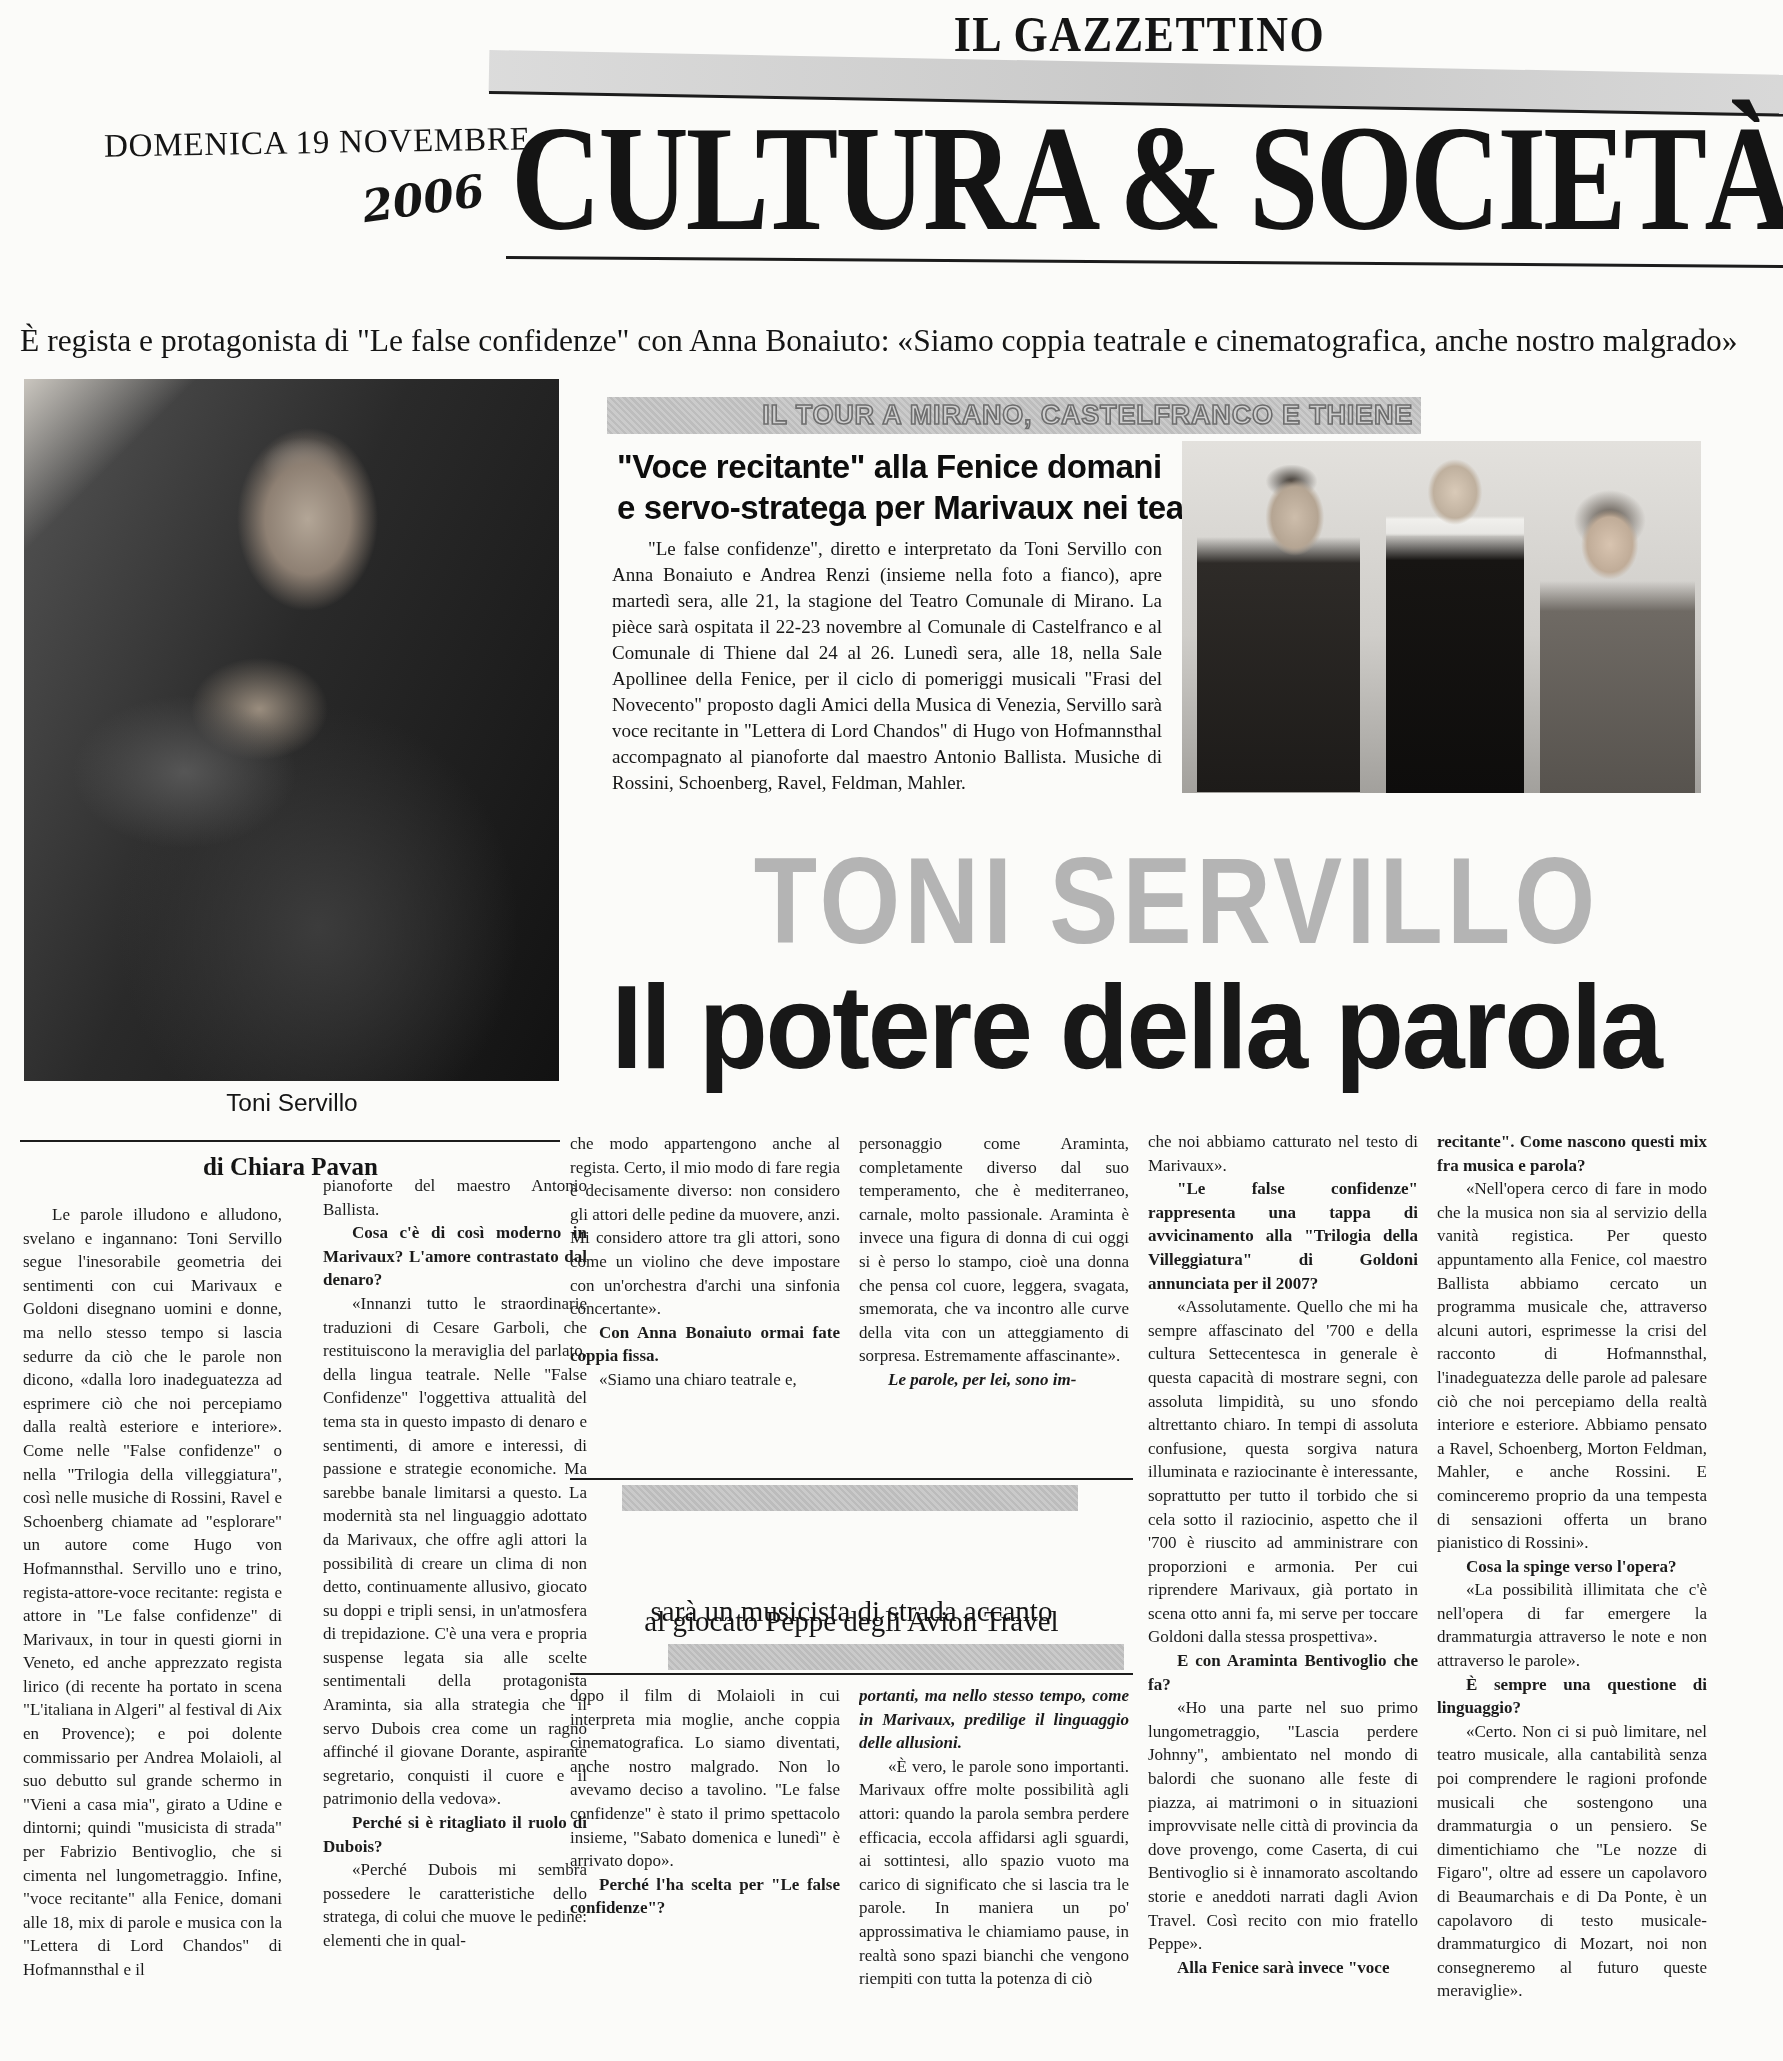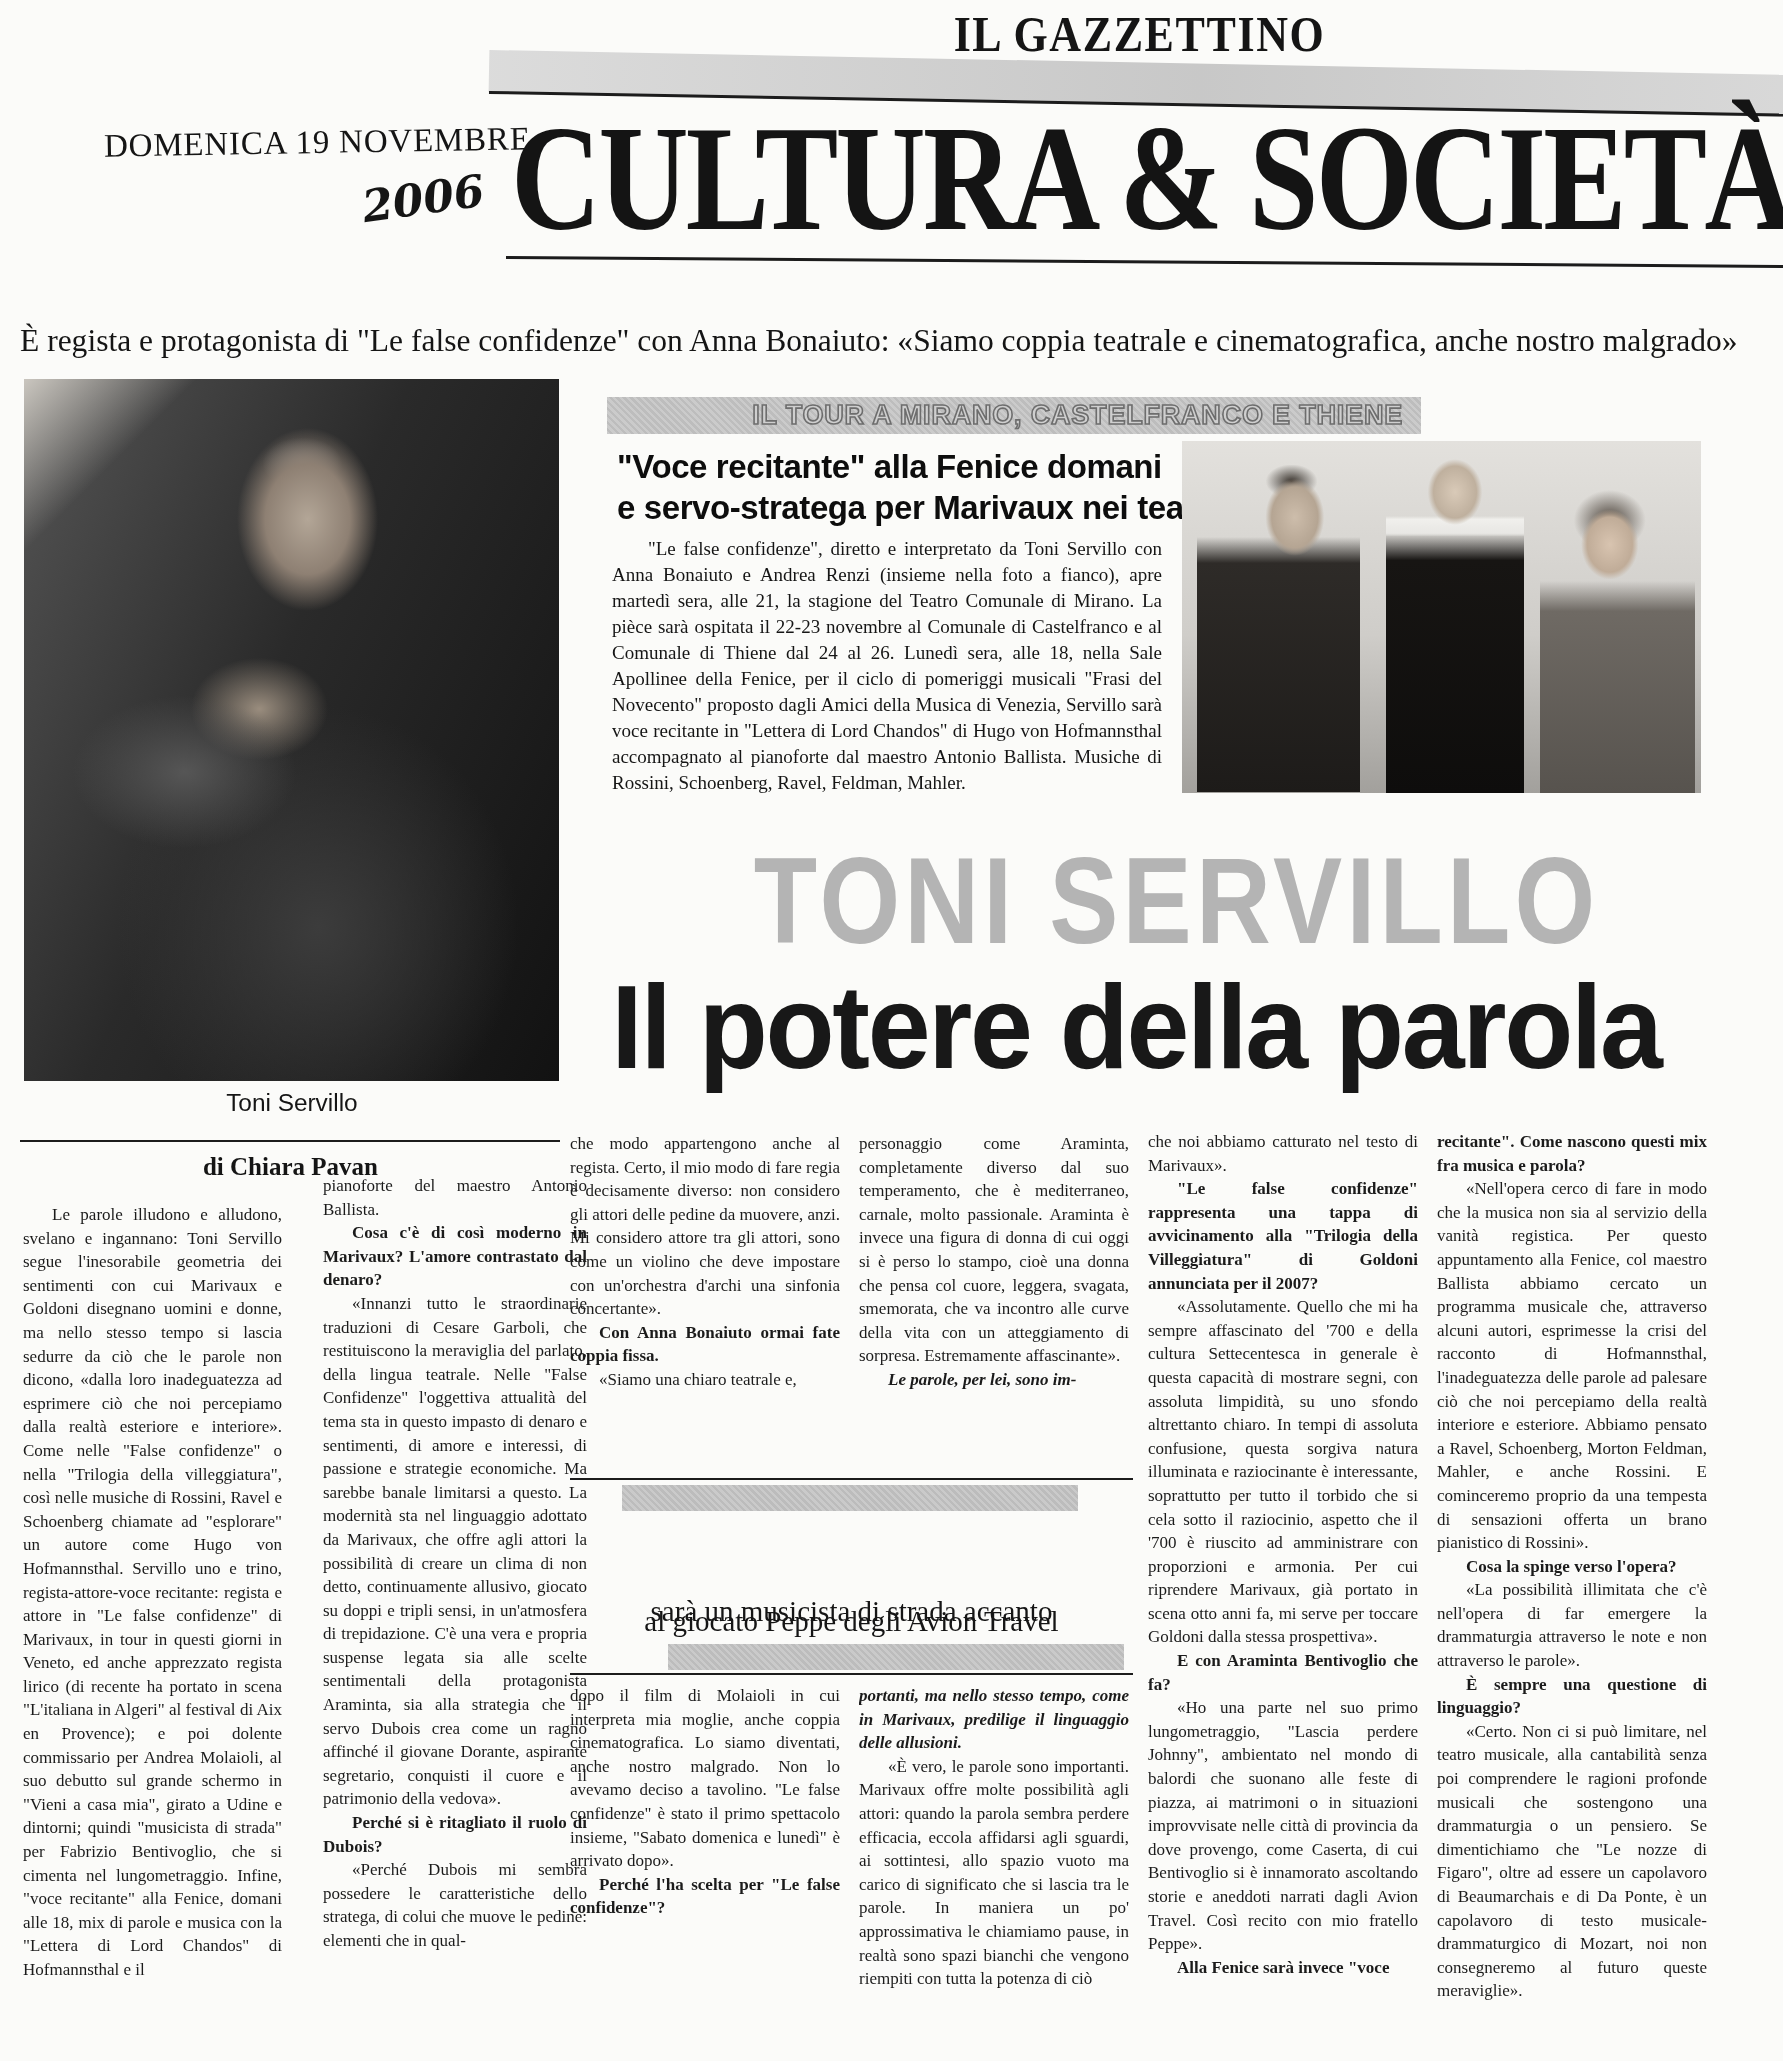--- a/index.html
+++ b/index.html
@@ -27,21 +27,21 @@
      radial-gradient(ellipse 98px 73px at 44% 47%,#9a8d7e 0%,rgba(0,0,0,0) 70%),
      radial-gradient(ellipse 244px 269px at 55% 78%,#3c3c3c 0%,rgba(0,0,0,0) 82%),
      linear-gradient(115deg,#555 0%,#2a2a2a 45%,#121212 100%);}
   .photo-right{background:linear-gradient(to bottom,#e3e1dd 0%,#cfcdc9 55%,#a2a09c 100%);overflow:hidden;}
   .fig{position:absolute;}
   .caption{font-family:"Liberation Sans","DejaVu Sans",sans-serif;font-size:24.4px;text-align:center;}
   .byline{font-weight:bold;font-size:25px;text-align:center;}
   
   .kicker-bar{background:repeating-linear-gradient(45deg,#cbcbcb 0 2.4px,#bdbdbd 2.4px 4.9px);}
   .kicker-text{font-family:"Liberation Sans","DejaVu Sans",sans-serif;font-weight:bold;font-size:27px;
-               line-height:37px;text-align:right;padding-right:18px;letter-spacing:0.8px;
+               line-height:37px;text-align:right;padding-right:8px;letter-spacing:0.8px;
                color:#cfcfcf;-webkit-text-stroke:1.6px #6d6d6d;white-space:nowrap;}
   .box-headline{font-family:"Liberation Sans","DejaVu Sans",sans-serif;font-weight:bold;
                 font-size:33px;line-height:41px;letter-spacing:-0.4px;color:#0d0d0d;white-space:nowrap;}
   .box-body{font-size:19px;line-height:26px;text-align:justify;text-indent:36px;overflow:hidden;}
   
   .title-gray{font-family:"Liberation Sans","DejaVu Sans",sans-serif;font-weight:bold;font-size:122px;
               line-height:1;letter-spacing:4.9px;color:#b4b4b4;text-align:center;white-space:nowrap;
               transform:scaleX(0.85);transform-origin:center;}
   .title-black{font-family:"Liberation Sans","DejaVu Sans",sans-serif;font-weight:bold;font-size:119px;
                line-height:1;letter-spacing:-2.4px;color:#181818;text-align:center;white-space:nowrap;

